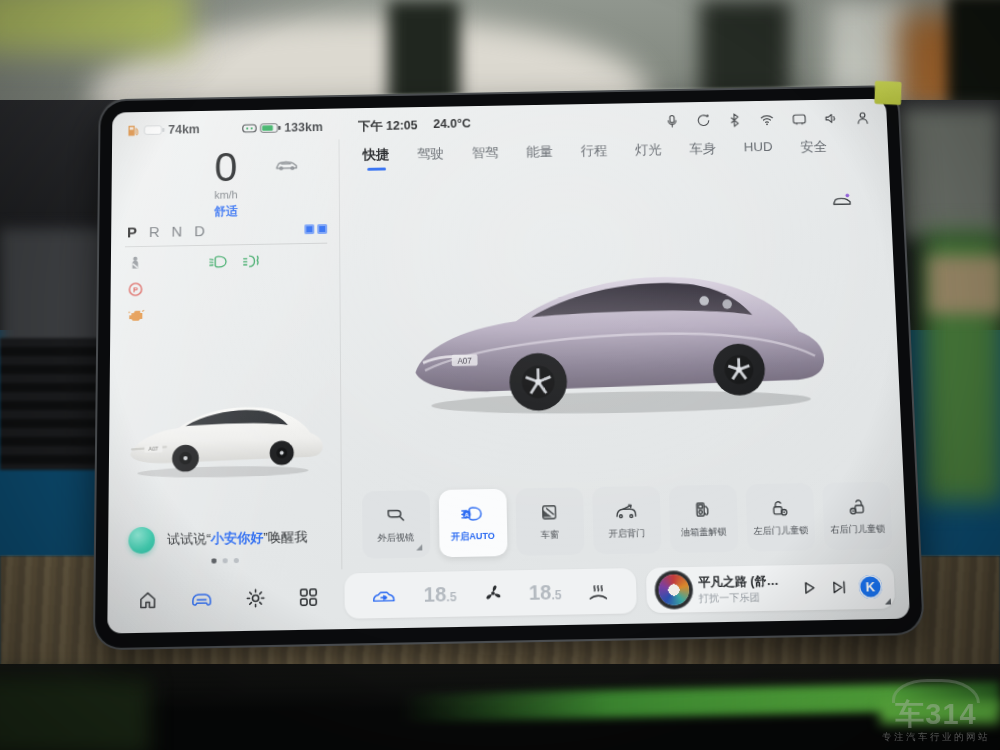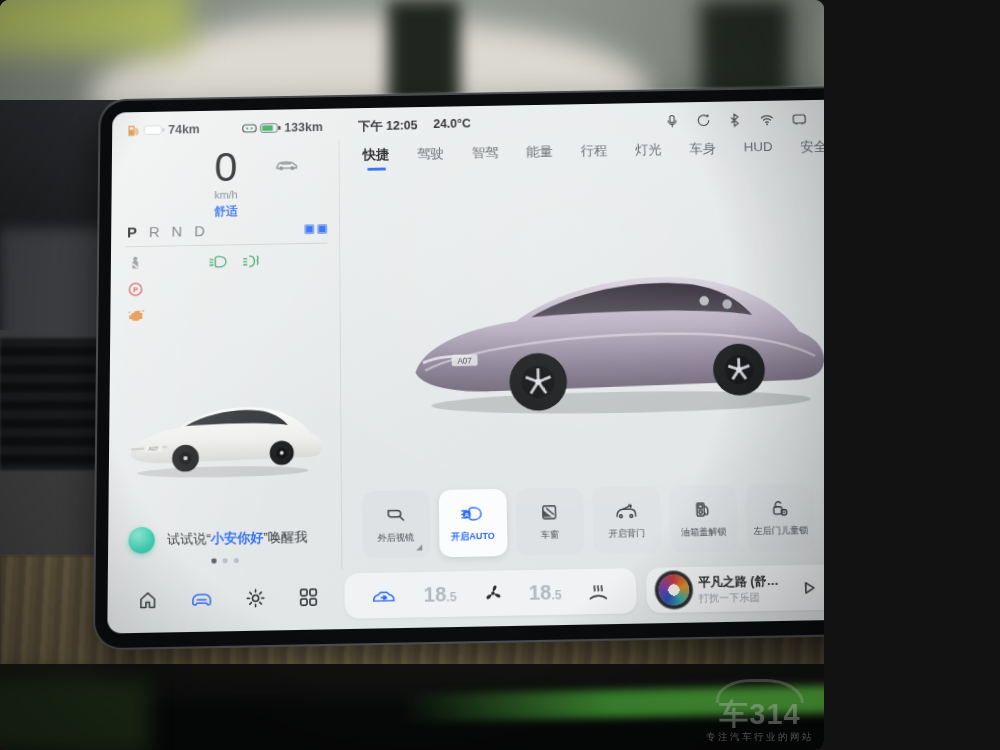--- a/index.html
+++ b/index.html
@@ -1,18 +1,18 @@
 <!DOCTYPE html>
 <html><head>
 <meta charset="utf-8">
 <style>
   * { margin:0; padding:0; box-sizing:border-box; }
   html,body { width:1000px; height:750px; overflow:hidden; background:#121212;
     font-family:"Liberation Sans", sans-serif; }
-  .stage { position:relative; width:824px; height:750px; background:#404040; overflow:hidden;border-radius:9px; }
+  .stage { position:relative; width:1000px; height:750px; background:#0c4a6e; overflow:hidden; }
   .blob { position:absolute; pointer-events:none; }
 
   
   .bg-top { position:absolute; left:0; top:0; width:1000px; height:120px; overflow:hidden;
     background:linear-gradient(#90968e,#7c8279); }
   .bg-mid { position:absolute; left:0; top:100px; width:1000px; height:230px;
     background:linear-gradient(#2a2b2e,#1a1b1d 70%,#141517); }
   .left-pad { left:0; top:228px; width:125px; height:125px; background:#3e4043; filter:blur(7px); }
   .left-vents { left:0; top:338px; width:116px; height:132px;
     background:repeating-linear-gradient(180deg,#1b1c1e 0 9px,#0e0f10 9px 18px); filter:blur(1.5px); }

